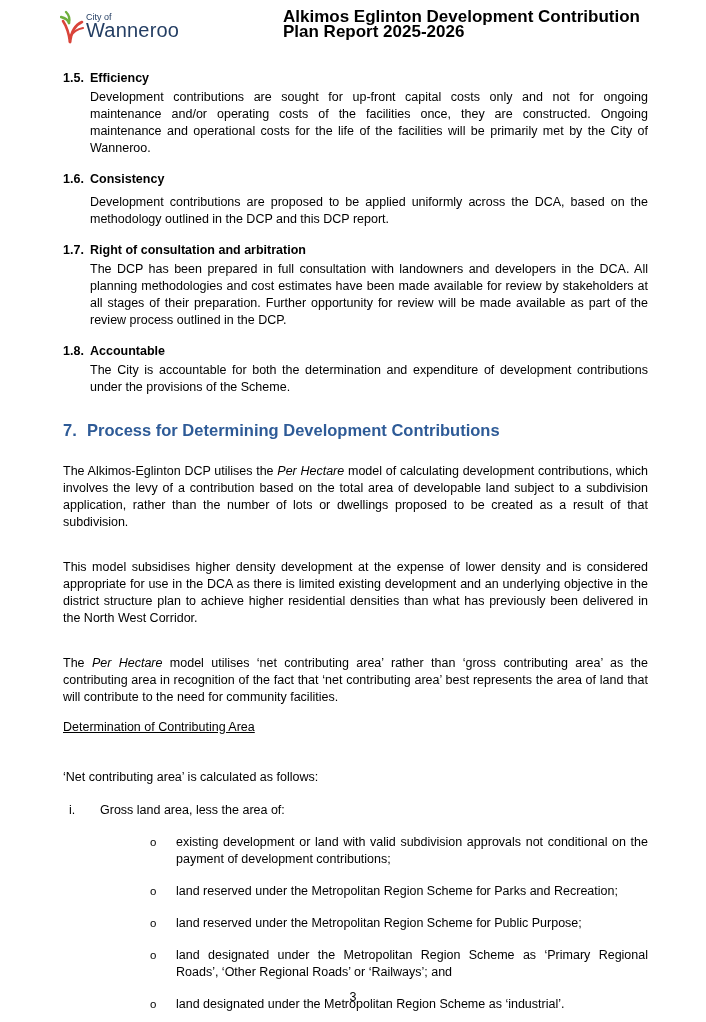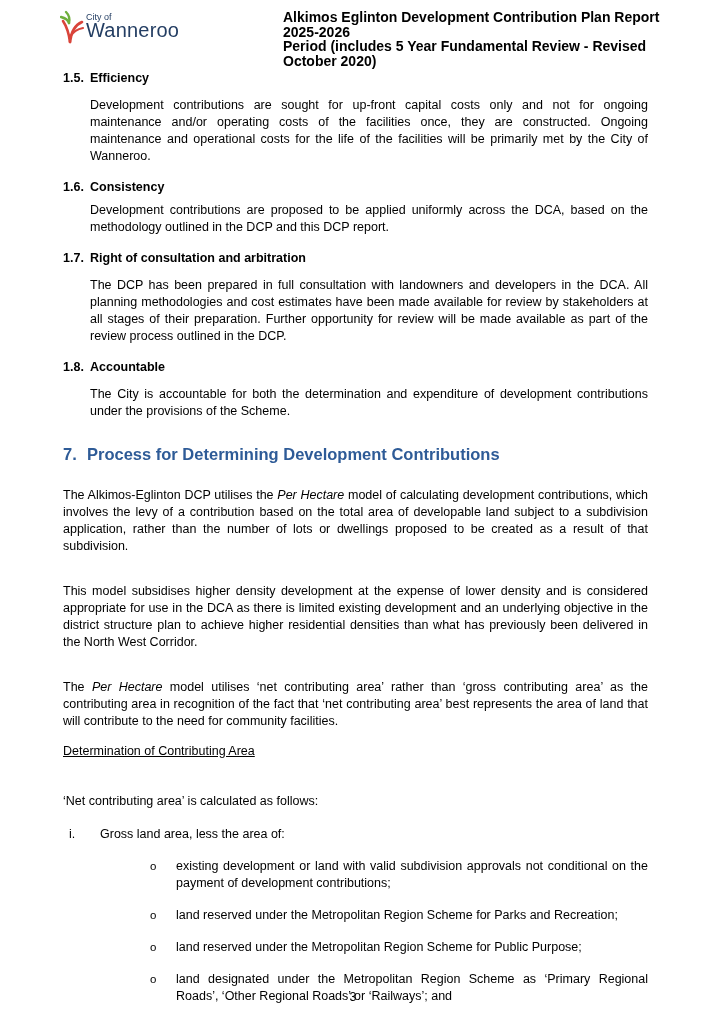--- a/index.html
+++ b/index.html
@@ -9,30 +9,30 @@
   .page { position:absolute; inset:0; background:#fff; }
 
   
   .hdr { position:relative; height:52px; }
   .logo { position:absolute; left:60px; top:9px; display:flex; align-items:flex-start; }
   .logo-icon { width:24px; height:34px; margin-right:2px; margin-top:1px; }
   .logo-text { display:flex; flex-direction:column; color:#243e63; }
   .logo-small { font-size:9px; line-height:10px; margin-top:3px; }
   .logo-name { font-size:20px; line-height:17px; font-weight:normal; letter-spacing:.2px; }
   .doc-title { position:absolute; left:283px; top:10px; width:390px;
-               font-size:14px; font-weight:bold; line-height:14.5px; }
+               font-size:17px; font-weight:bold; line-height:14.5px; }
 
   
   .content { padding:0 58px 0 63px; font-size:12.5px; line-height:17px; }
 
   .section { margin-top:14px; }
   .section.first { margin-top:18px; }
   .sec-head { display:flex; font-weight:bold; }
   .sec-num { width:27px; flex-shrink:0; }
-  .sec-body { margin-left:27px; margin-top:10px; text-align:justify; }
+  .sec-body { margin-left:27px; margin-top:2px; text-align:justify; }
 
   .chapter-head { display:flex; margin-top:24px; color:#2e5b97;
                   font-size:16.5px; font-weight:bold; line-height:21px; }
   .chapter-num { width:24px; flex-shrink:0; }
 
   .para { margin-top:28px; text-align:justify; }
   .it { font-style:italic; }
 
   .subhead { margin-top:13px; text-decoration:underline; }
   .intro { margin-top:33px; }
@@ -63,21 +63,20 @@
         <path d="M10 32 C11 22 15 15 22 12" stroke="#d9443a" stroke-width="2.6" stroke-linecap="round"></path>
         <path d="M10 27 C13 22 17 19 23 18" stroke="#d9443a" stroke-width="2.2" stroke-linecap="round"></path>
       </svg>
       <div class="logo-text">
         <span class="logo-small">City of</span>
         <span class="logo-name">Wanneroo</span>
       </div>
     </div>
     <div class="doc-title">
       <div>Alkimos Eglinton Development Contribution Plan Report 2025-2026</div>
-      <div>Period (includes 5 Year Fundamental Review - Revised October 2020)</div>
     </div>
   </div>
 
   <div class="content">
 
     <div class="section first">
       <div class="sec-head">
         <span class="sec-num">1.5.</span>
         <span class="sec-title">Efficiency</span>
       </div>

